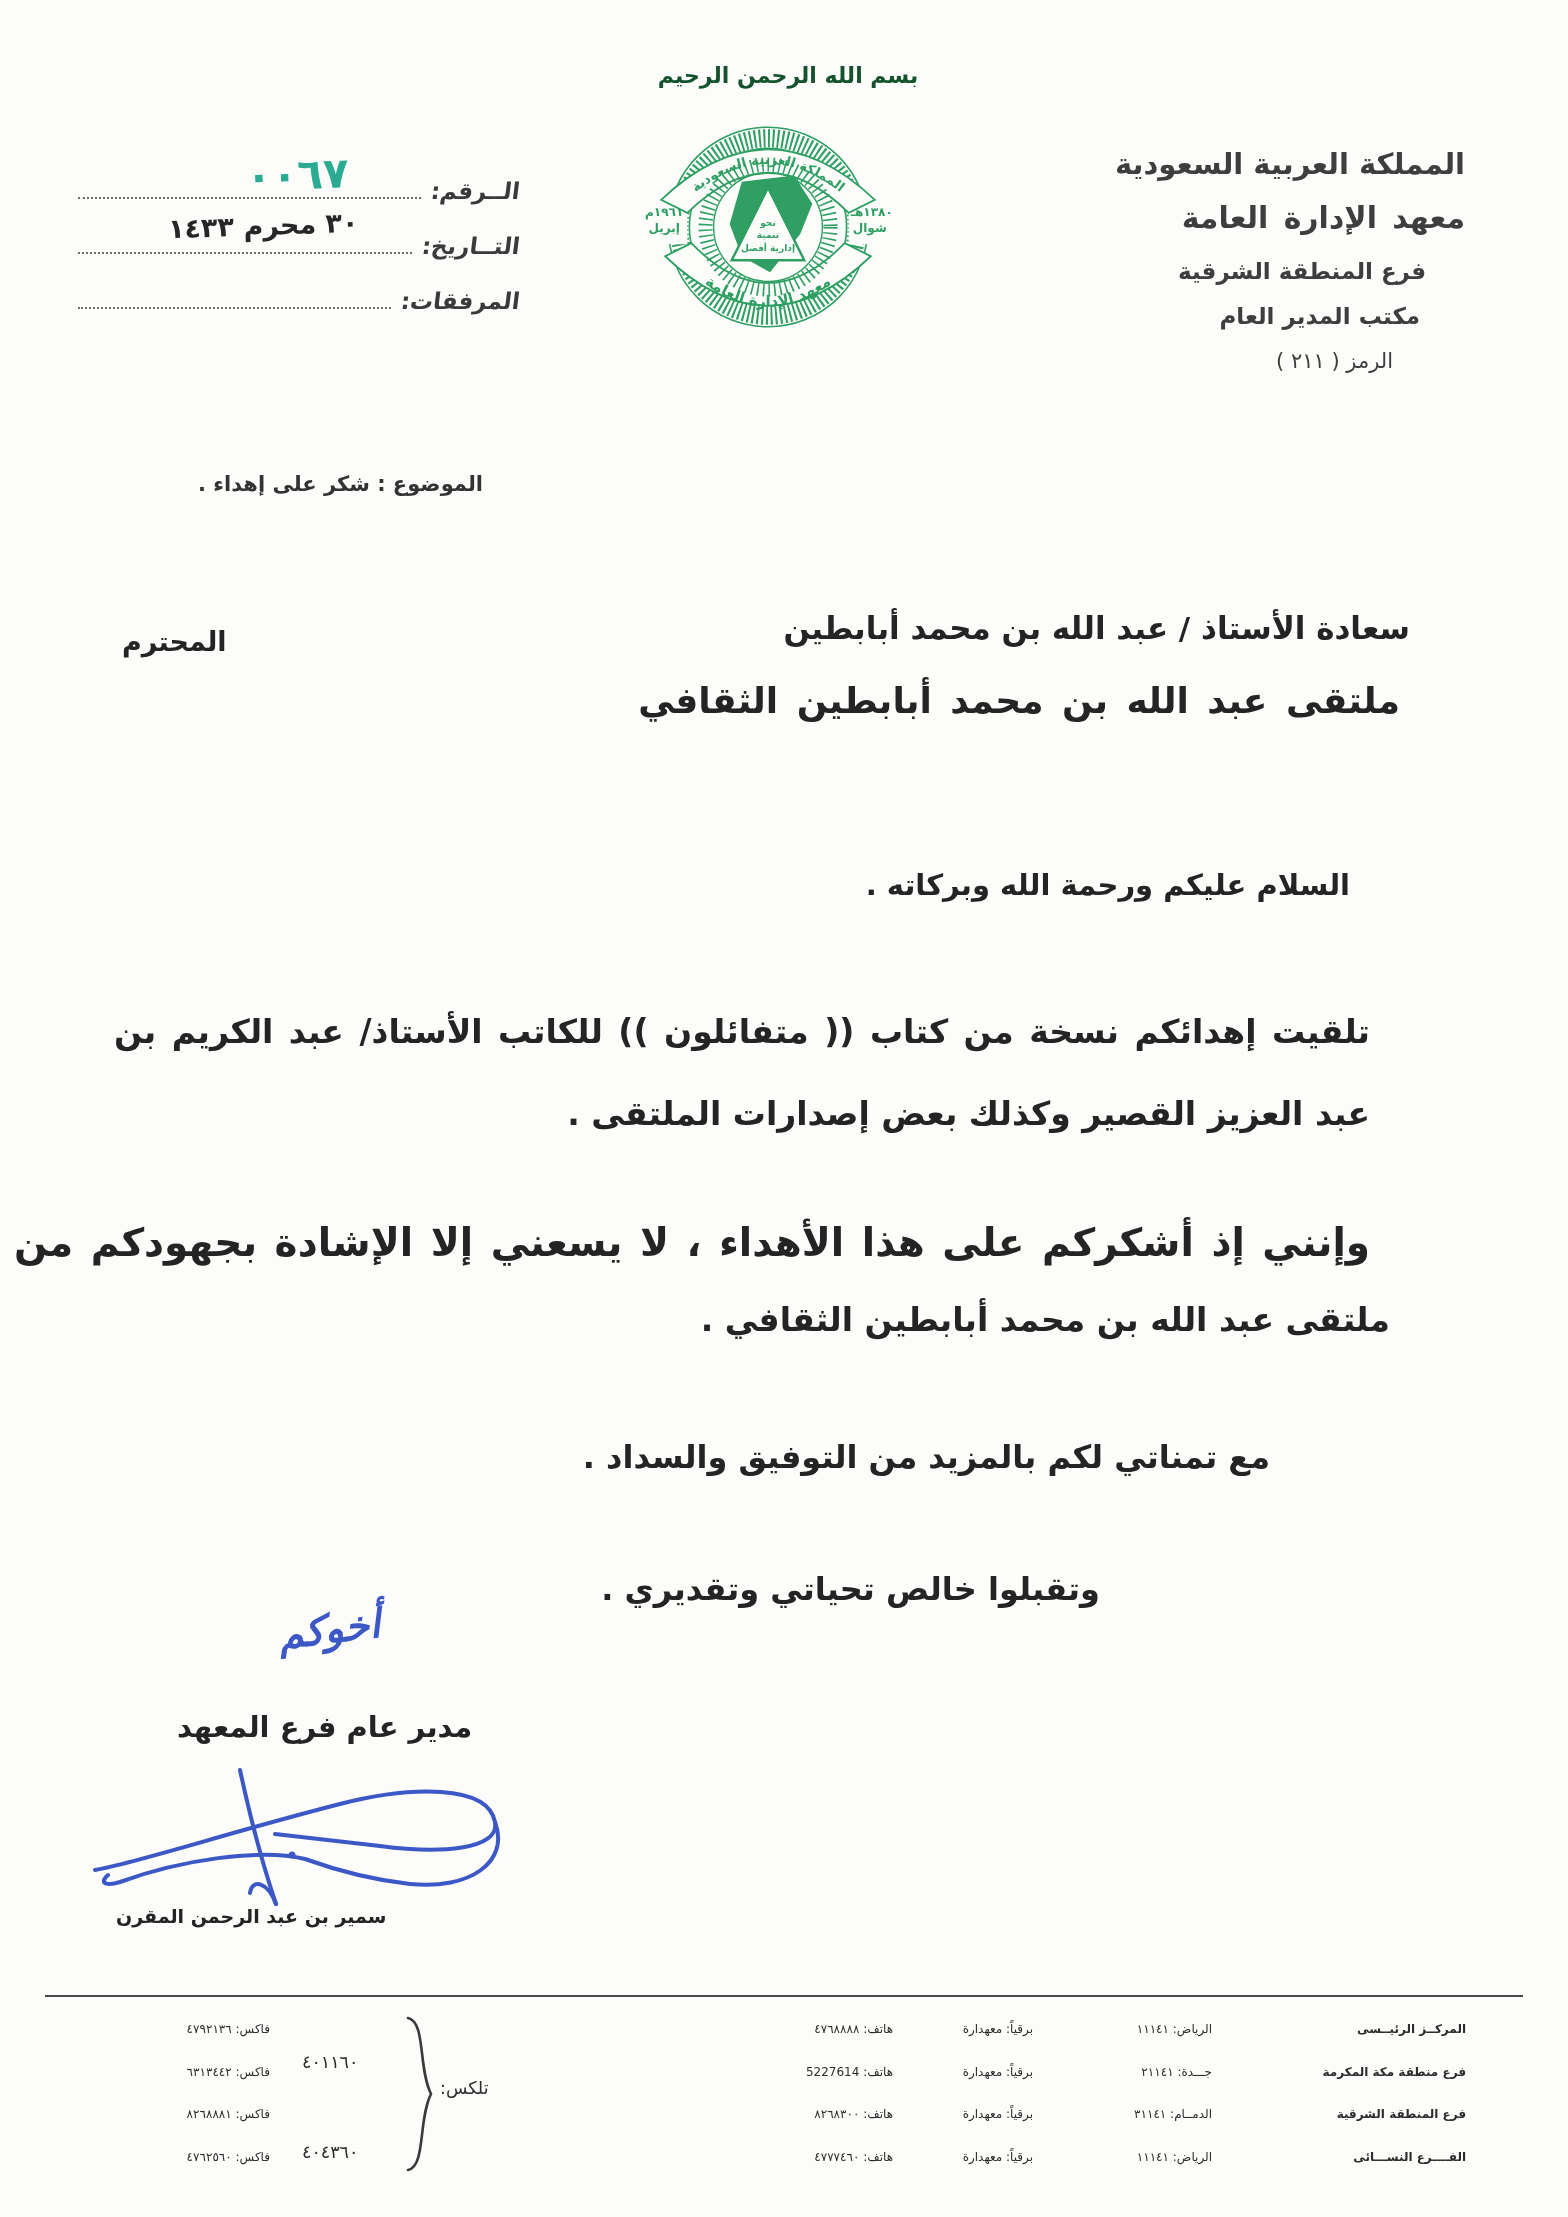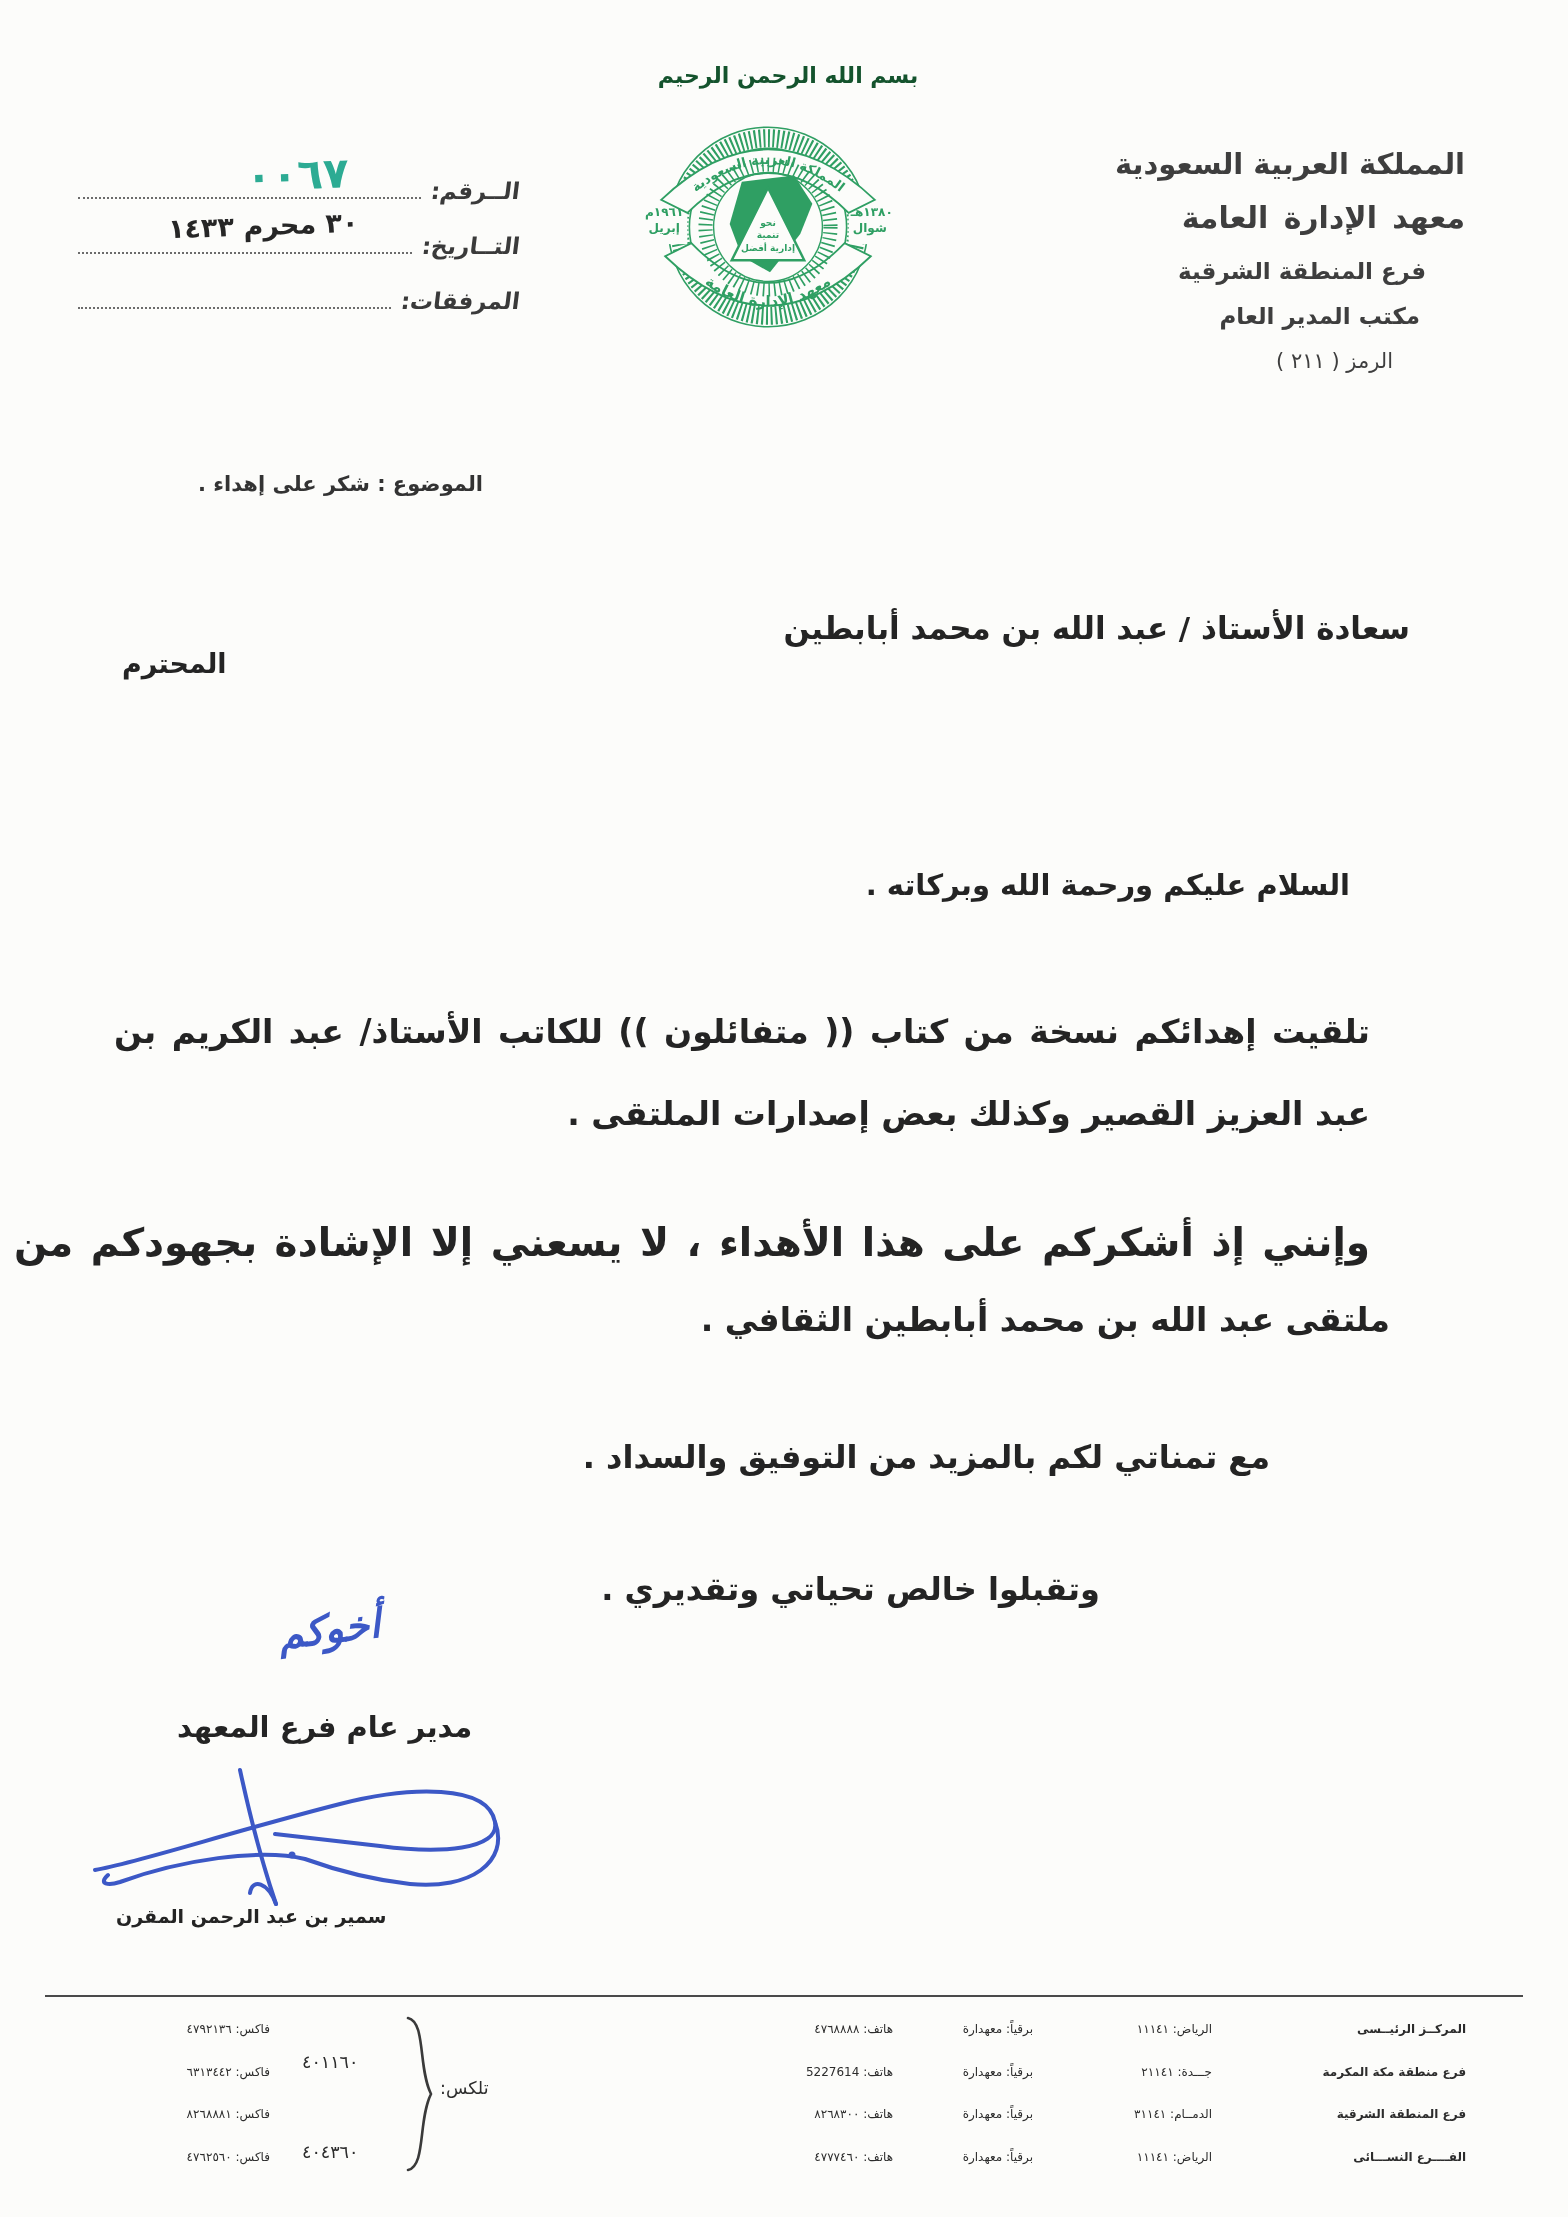--- a/index.html
+++ b/index.html
@@ -23,21 +23,21 @@
   .ref-row{position:absolute;display:flex;align-items:flex-end;direction:rtl;height:38px;}
   .ref-label{font-weight:bold;font-size:23px;color:#3a3a3a;transform:skewX(-7deg);white-space:nowrap;}
   .ref-dots{flex:1;border-bottom:2.5px dotted #6b6b6b;margin:0 10px 5px 0;height:2px;}
   .hand-green{left:246px;top:150px;font-size:42px;font-weight:bold;color:#2cab93;letter-spacing:10px;transform:rotate(-2deg);}
   .hand-date{left:168px;top:210px;font-size:27px;font-weight:bold;color:#262626;transform:rotate(-2deg);white-space:nowrap;}
   
   .subject{left:198px;top:472px;font-size:21px;font-weight:600;color:#333;}
   
   .b{position:absolute;font-weight:bold;color:#242424;white-space:nowrap;}
   .addr1{right:158px;top:610px;font-size:31px;}
-  .muhtaram{left:122px;top:626px;font-size:27px;margin-top:22px;}
+  .muhtaram{left:122px;top:626px;font-size:27px;}
   .addr2{right:168px;top:680px;font-size:36px;word-spacing:6px;}
   .salam{right:218px;top:868px;font-size:29px;text-align:right;}
   .p1l1{right:198px;top:1012px;font-size:33px;word-spacing:4px;}
   .p1l2{right:198px;top:1094px;font-size:33px;}
   .p2l1{right:198px;top:1220px;font-size:39px;word-spacing:4px;}
   .p2l2{right:178px;top:1300px;font-size:33px;}
   .wish{right:298px;top:1438px;font-size:32px;}
   .closing{right:468px;top:1570px;font-size:32px;}
   
   .hand-blue{left:278px;top:1606px;font-size:40px;font-weight:bold;font-style:italic;color:#3c58c6;transform:rotate(-7deg);letter-spacing:2px;}
@@ -132,20 +132,21 @@
     <span class="ref-label">المرفقات:</span>
     <span class="ref-dots"></span>
   </div>
   <div class="abs hand-green">٠٠٦٧</div>
   <div class="abs hand-date">٣٠ محرم ١٤٣٣</div>
 
   <div class="abs subject nowrap">الموضوع : شكر على إهداء .</div>
 
   <div class="b addr1">سعادة الأستاذ / عبد الله بن محمد أبابطين</div>
   <div class="b muhtaram">المحترم</div>
+  <div class="b addr2">ملتقى عبد الله بن محمد أبابطين الثقافي</div>
 
   <div class="b salam">السلام عليكم ورحمة الله وبركاته .</div>
   <div class="b p1l1">تلقيت إهدائكم نسخة من كتاب (( متفائلون )) للكاتب الأستاذ/ عبد الكريم بن</div>
   <div class="b p1l2">عبد العزيز القصير وكذلك بعض إصدارات الملتقى .</div>
   <div class="b p2l1">وإنني إذ أشكركم على هذا الأهداء ، لا يسعني إلا الإشادة بجهودكم من خلال</div>
   <div class="b p2l2">ملتقى عبد الله بن محمد أبابطين الثقافي .</div>
   <div class="b wish">مع تمناتي لكم بالمزيد من التوفيق والسداد .</div>
   <div class="b closing">وتقبلوا خالص تحياتي وتقديري .</div>
 
   <div class="abs hand-blue">أخوكم</div>

